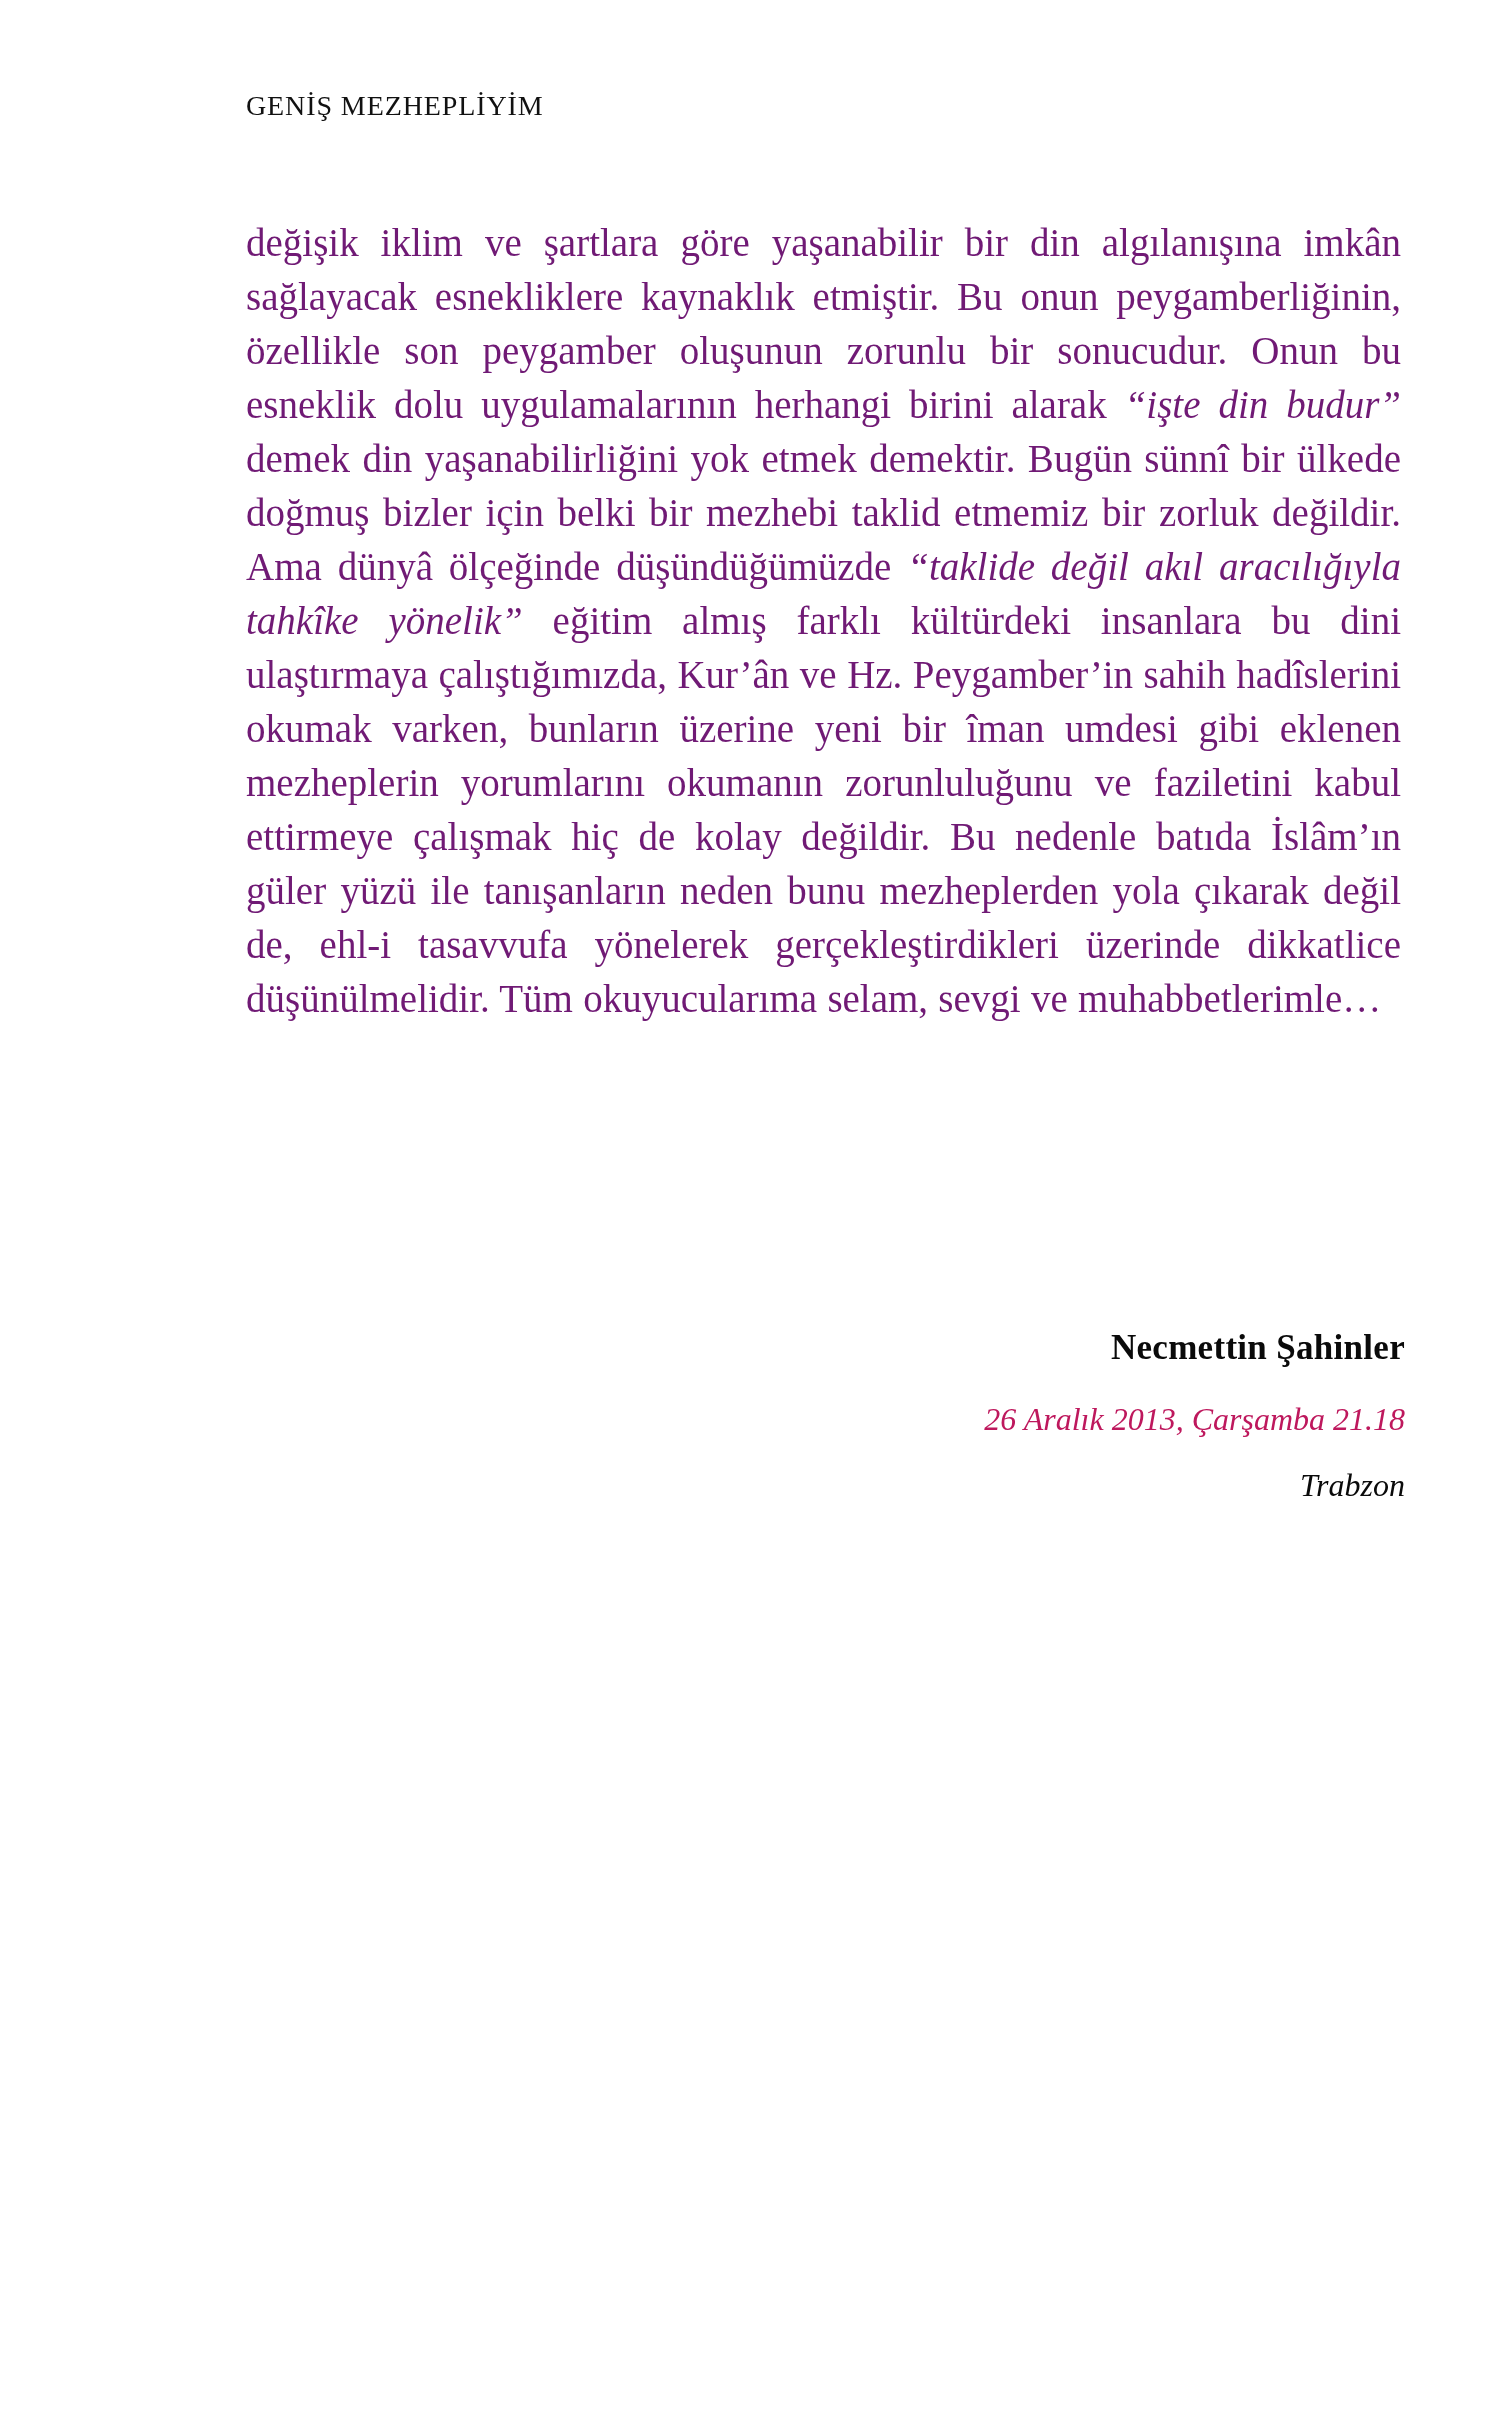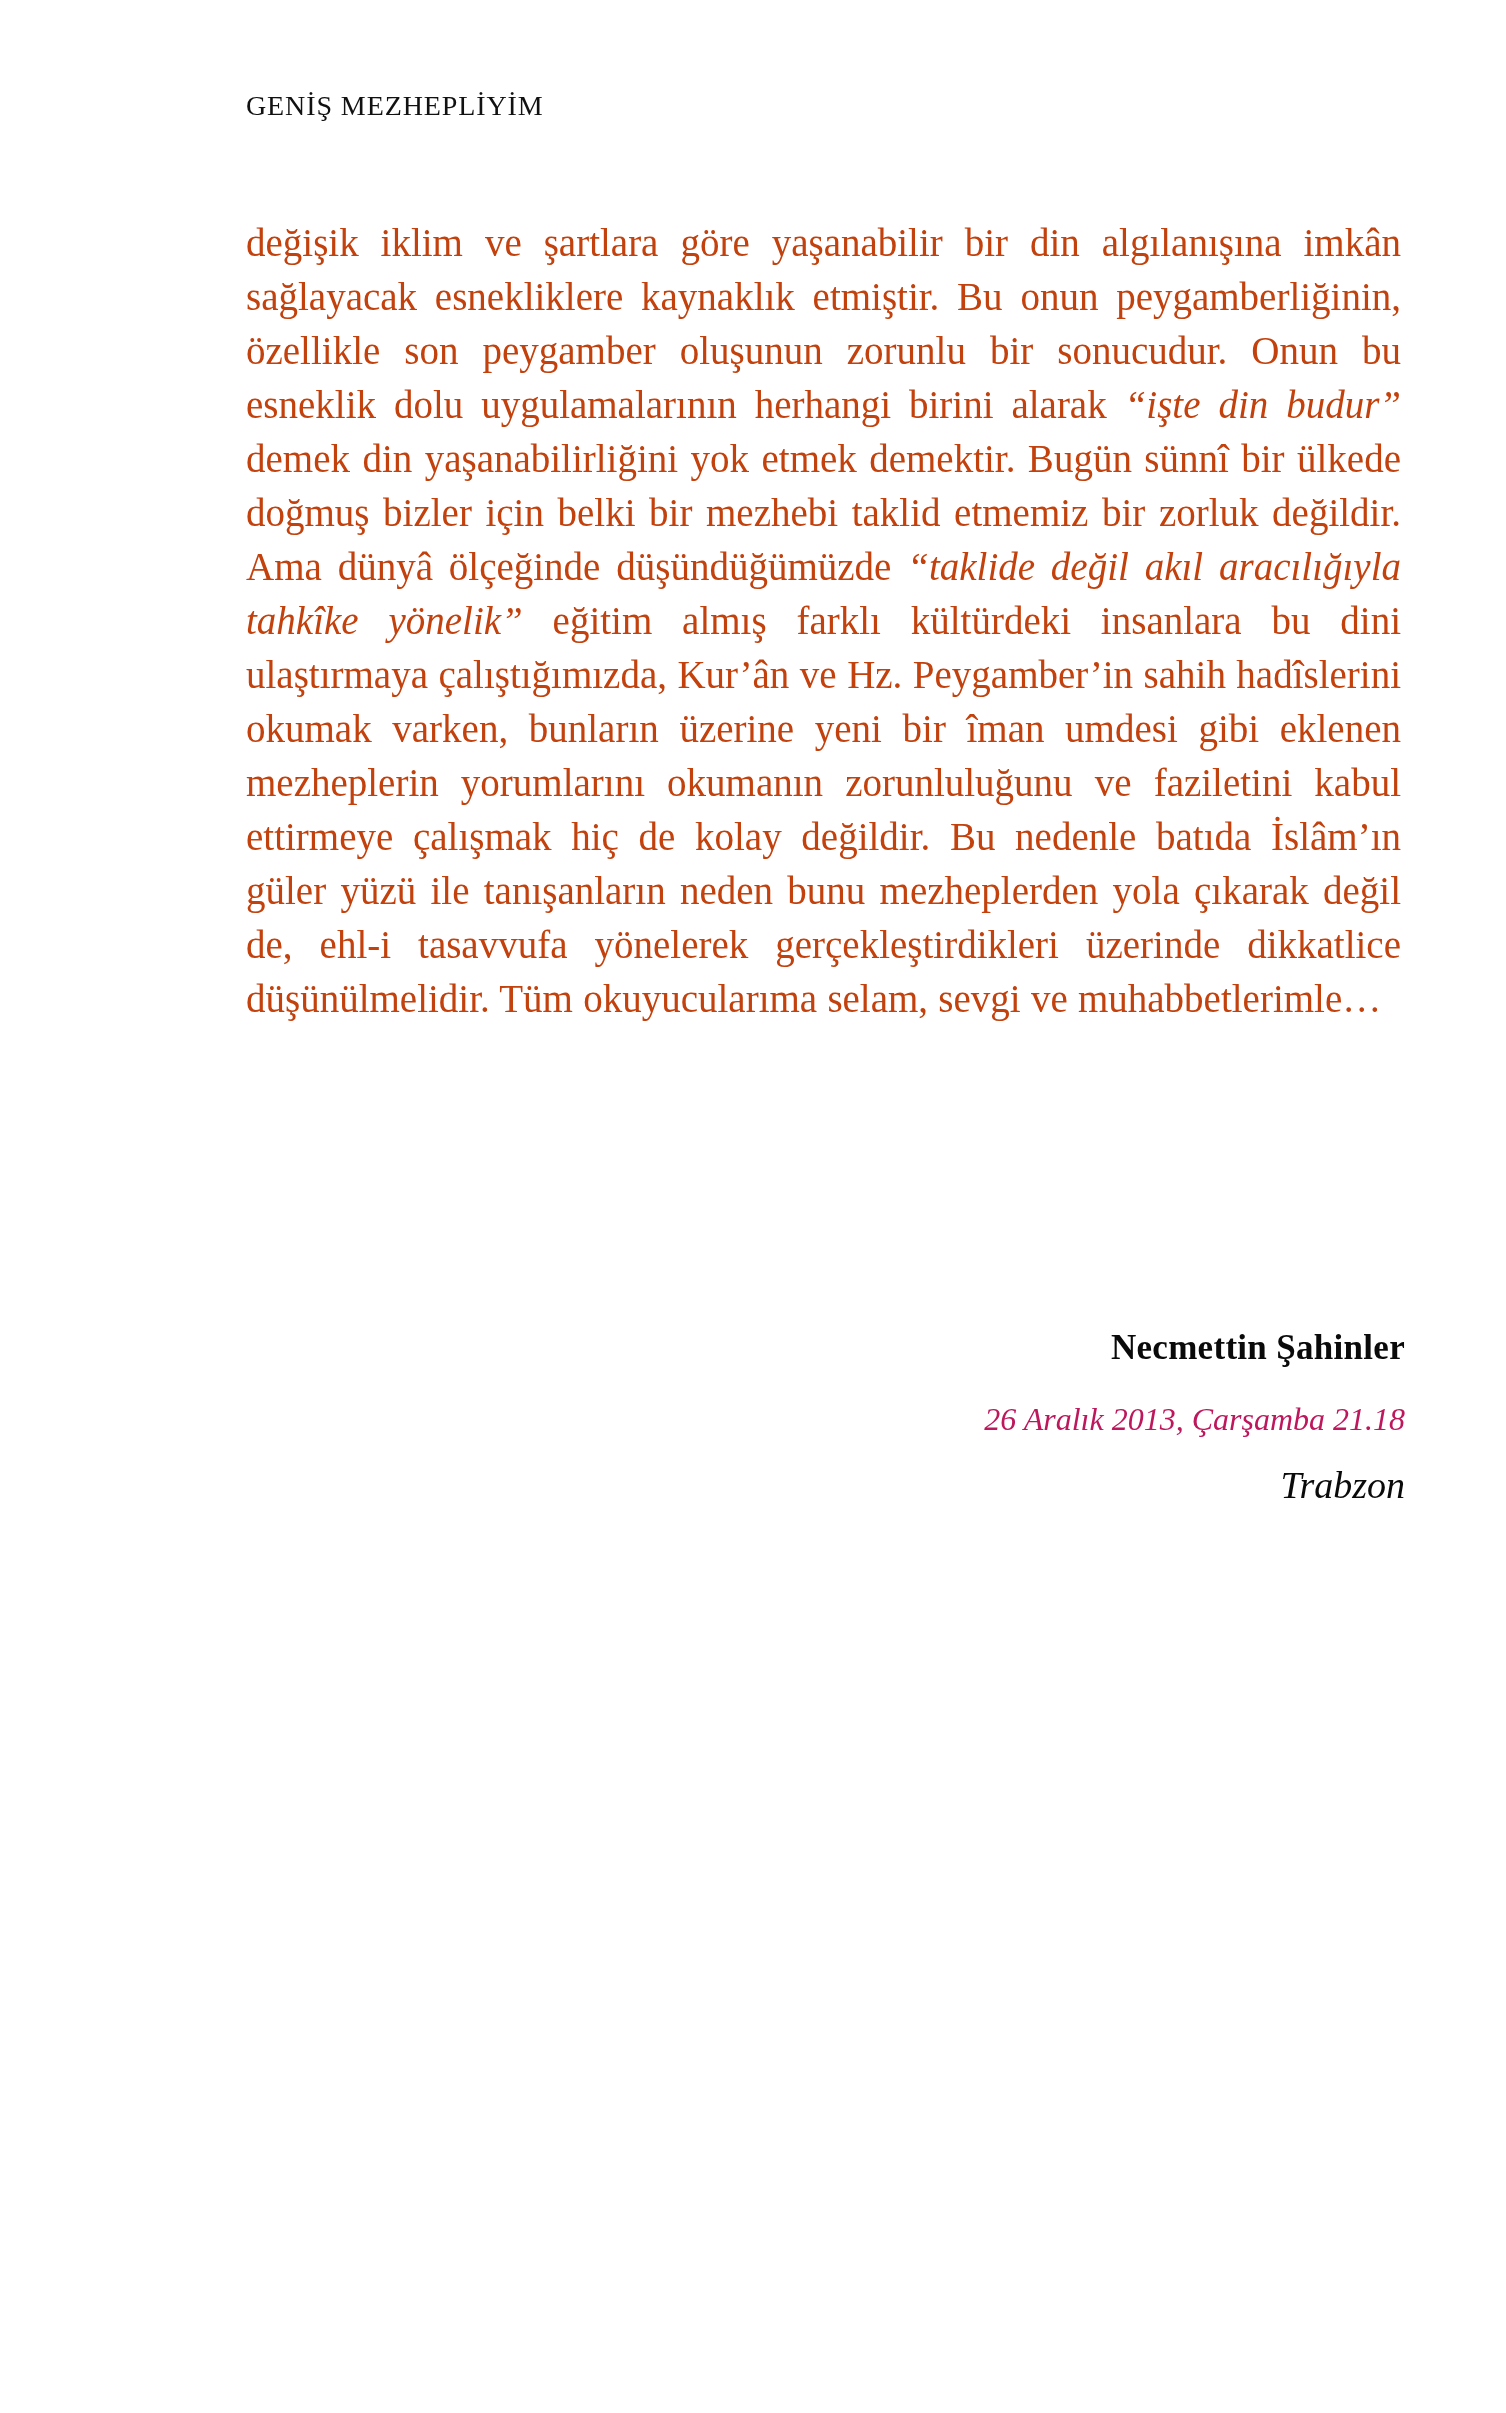--- a/index.html
+++ b/index.html
@@ -44,21 +44,21 @@
   }
 
   .body-paragraph {
     margin: 0;
     font-size: 39px;
     line-height: 54px;
     text-align: justify;
     text-justify: inter-word;
     word-spacing: 0.5px;
     hyphens: none;
-    color: #c2410c;
+    color: #701a75;
   }
 
   .body-paragraph .quote-italic {
     font-style: italic;
   }
 
   
   .signature-block {
     position: absolute;
     left: 228px;
@@ -81,21 +81,21 @@
     margin-top: 24.6px;
     font-size: 32px;
     line-height: 45px;
     font-style: italic;
     color: #be185d;
   }
 
   .sig-city {
     display: block;
     margin-top: 21px;
-    font-size: 38px;
+    font-size: 32px;
     line-height: 45px;
     font-style: italic;
     color: #0a0a0a;
   }
 </style>
 </head>
 <body>
 
 <div class="page">
 

